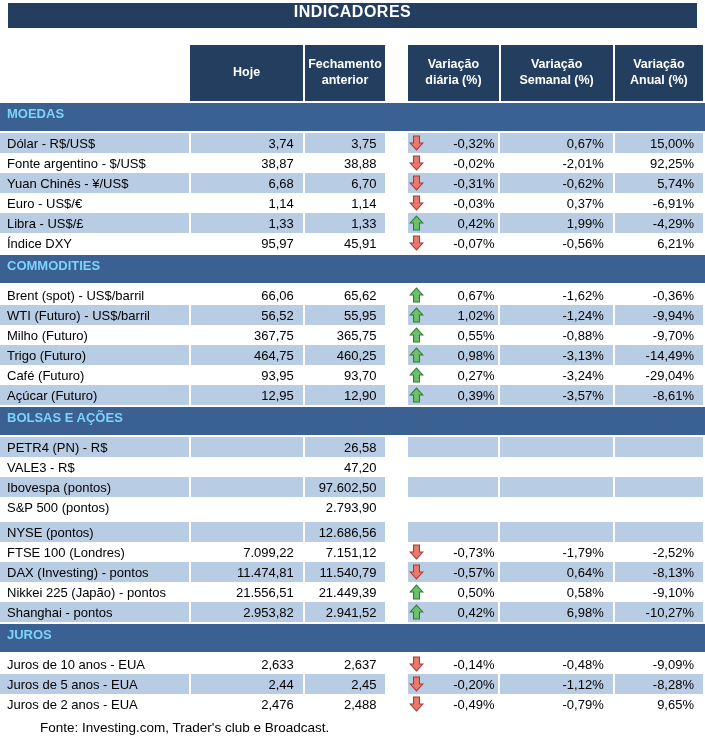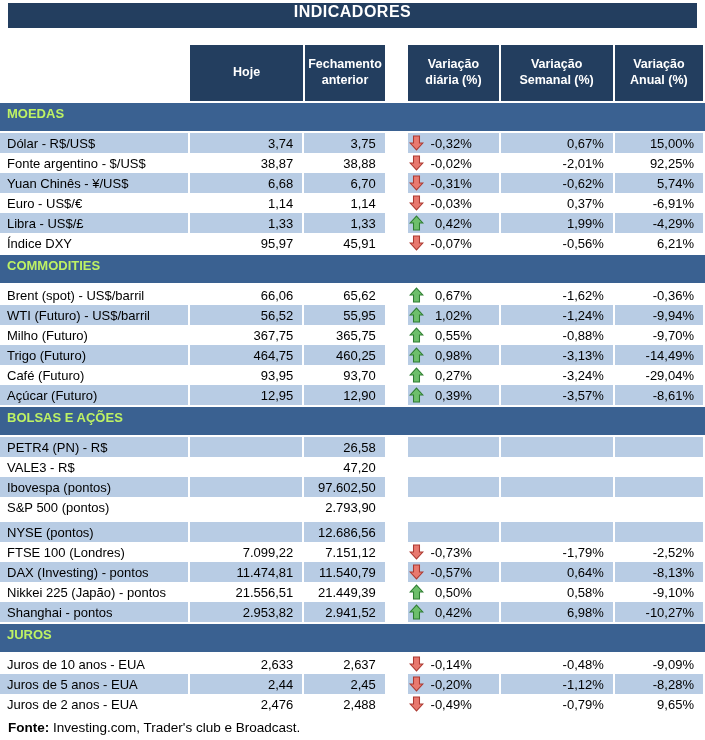--- a/index.html
+++ b/index.html
@@ -20,39 +20,39 @@
 
   
   .c-label{width:199px;}
   .c-hoje{width:119px;}
   .c-fech{width:86px;}
   .c-dia{width:96px;margin-left:21px;}
   .c-sem{width:119px;}
   .c-anual{width:94px;}
 
   
-  .section-bar{height:28px;background:#3A6191;color:#bef264;font-weight:bold;font-size:13px;
+  .section-bar{height:28px;background:#3A6191;color:#7dd3fc;font-weight:bold;font-size:13px;
     padding:3px 0 0 7px;box-sizing:border-box;margin-top:2px;margin-bottom:2px;}
 
   
   .row{display:flex;height:20px;font-size:13px;}
   .row .cell{box-sizing:border-box;border-right:2px solid #fff;display:flex;align-items:center;
     white-space:nowrap;overflow:hidden;}
   .row.stripe .cell{background:#B8CCE4;}
   .cell.lbl{padding-left:7px;}
   .cell.num{justify-content:flex-end;padding-right:9px;}
-  .cell.dia{position:relative;justify-content:flex-end;padding-right:27px;}
+  .cell.dia{position:relative;justify-content:flex-end;padding-right:4px;}
   .cell.dia .arrow{position:absolute;left:1px;top:2px;width:15px;height:16px;display:block;}
   .row-gap{height:5px;background:#fff;}
 
   
   .footer{margin-top:5px;font-size:13.5px;line-height:1.3;}
   .footer .line1{padding-left:8px;}
   .footer .line2{padding-left:105px;margin-top:1px;}
-  .bold{font-weight:bold;}
+  .bold{font-weight:normal;margin-left:32px;}
   .sp{display:inline-block;width:9px;}
 </style>
 </head>
 <body>
 
 <div class="sheet">
 
   <div class="title-bar">
     <span>INDICADORES</span>
   </div>

